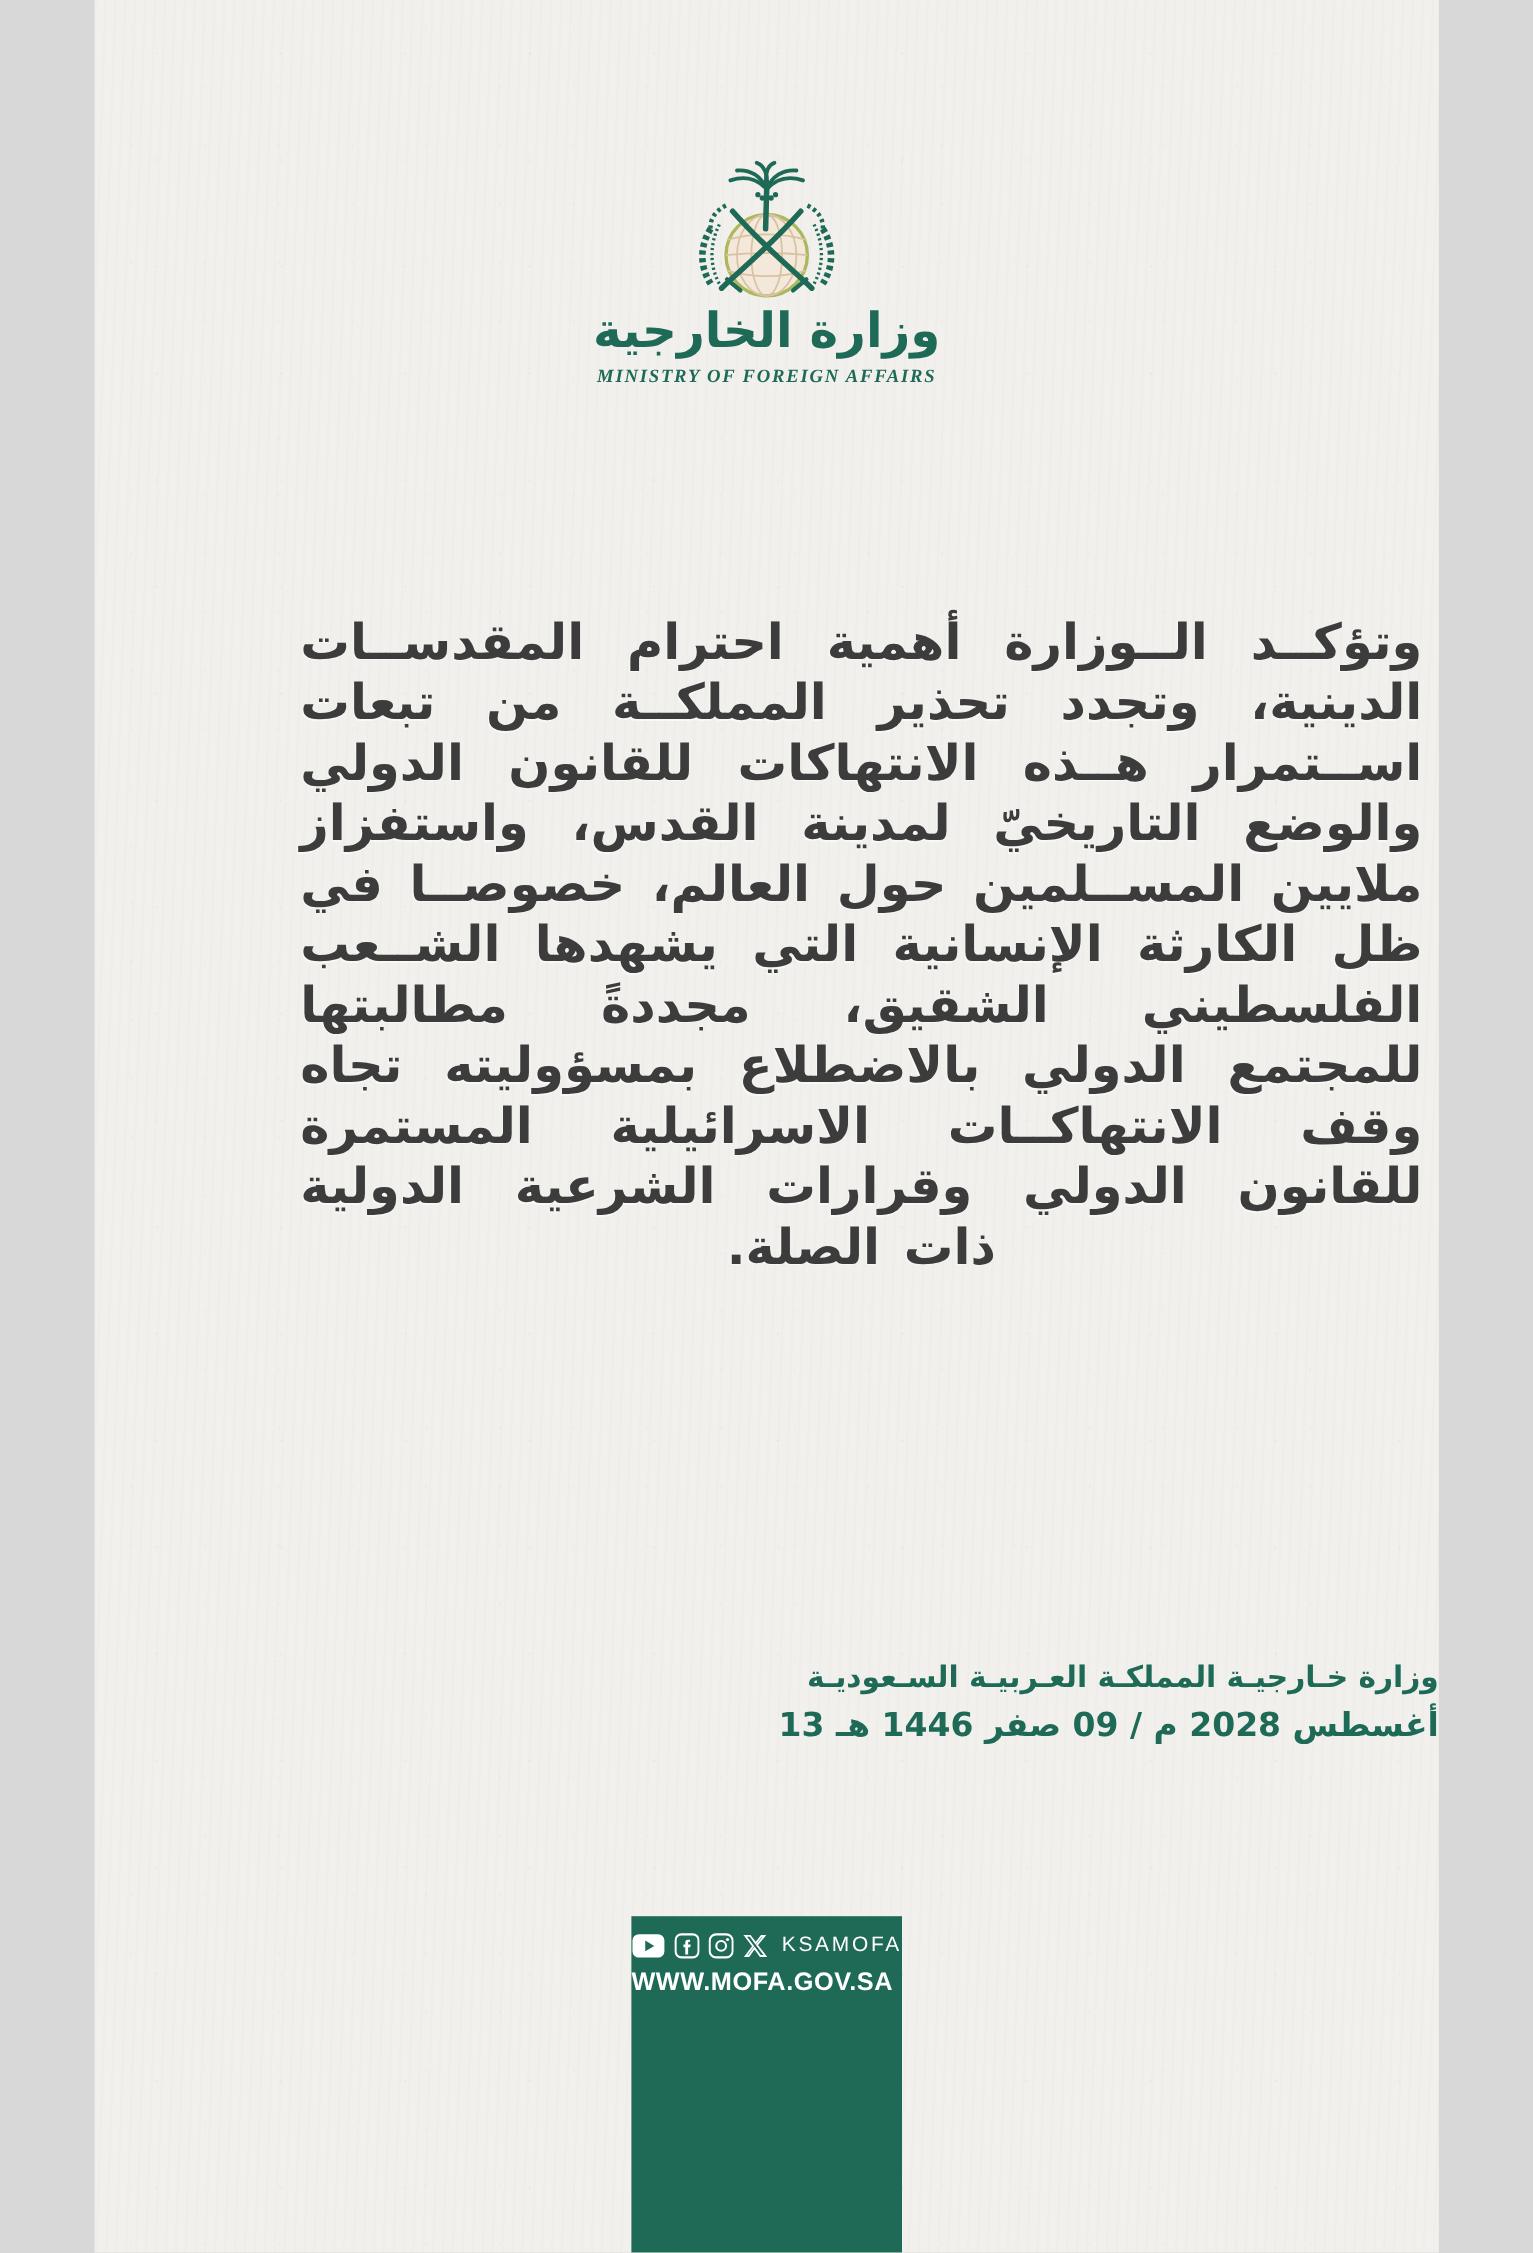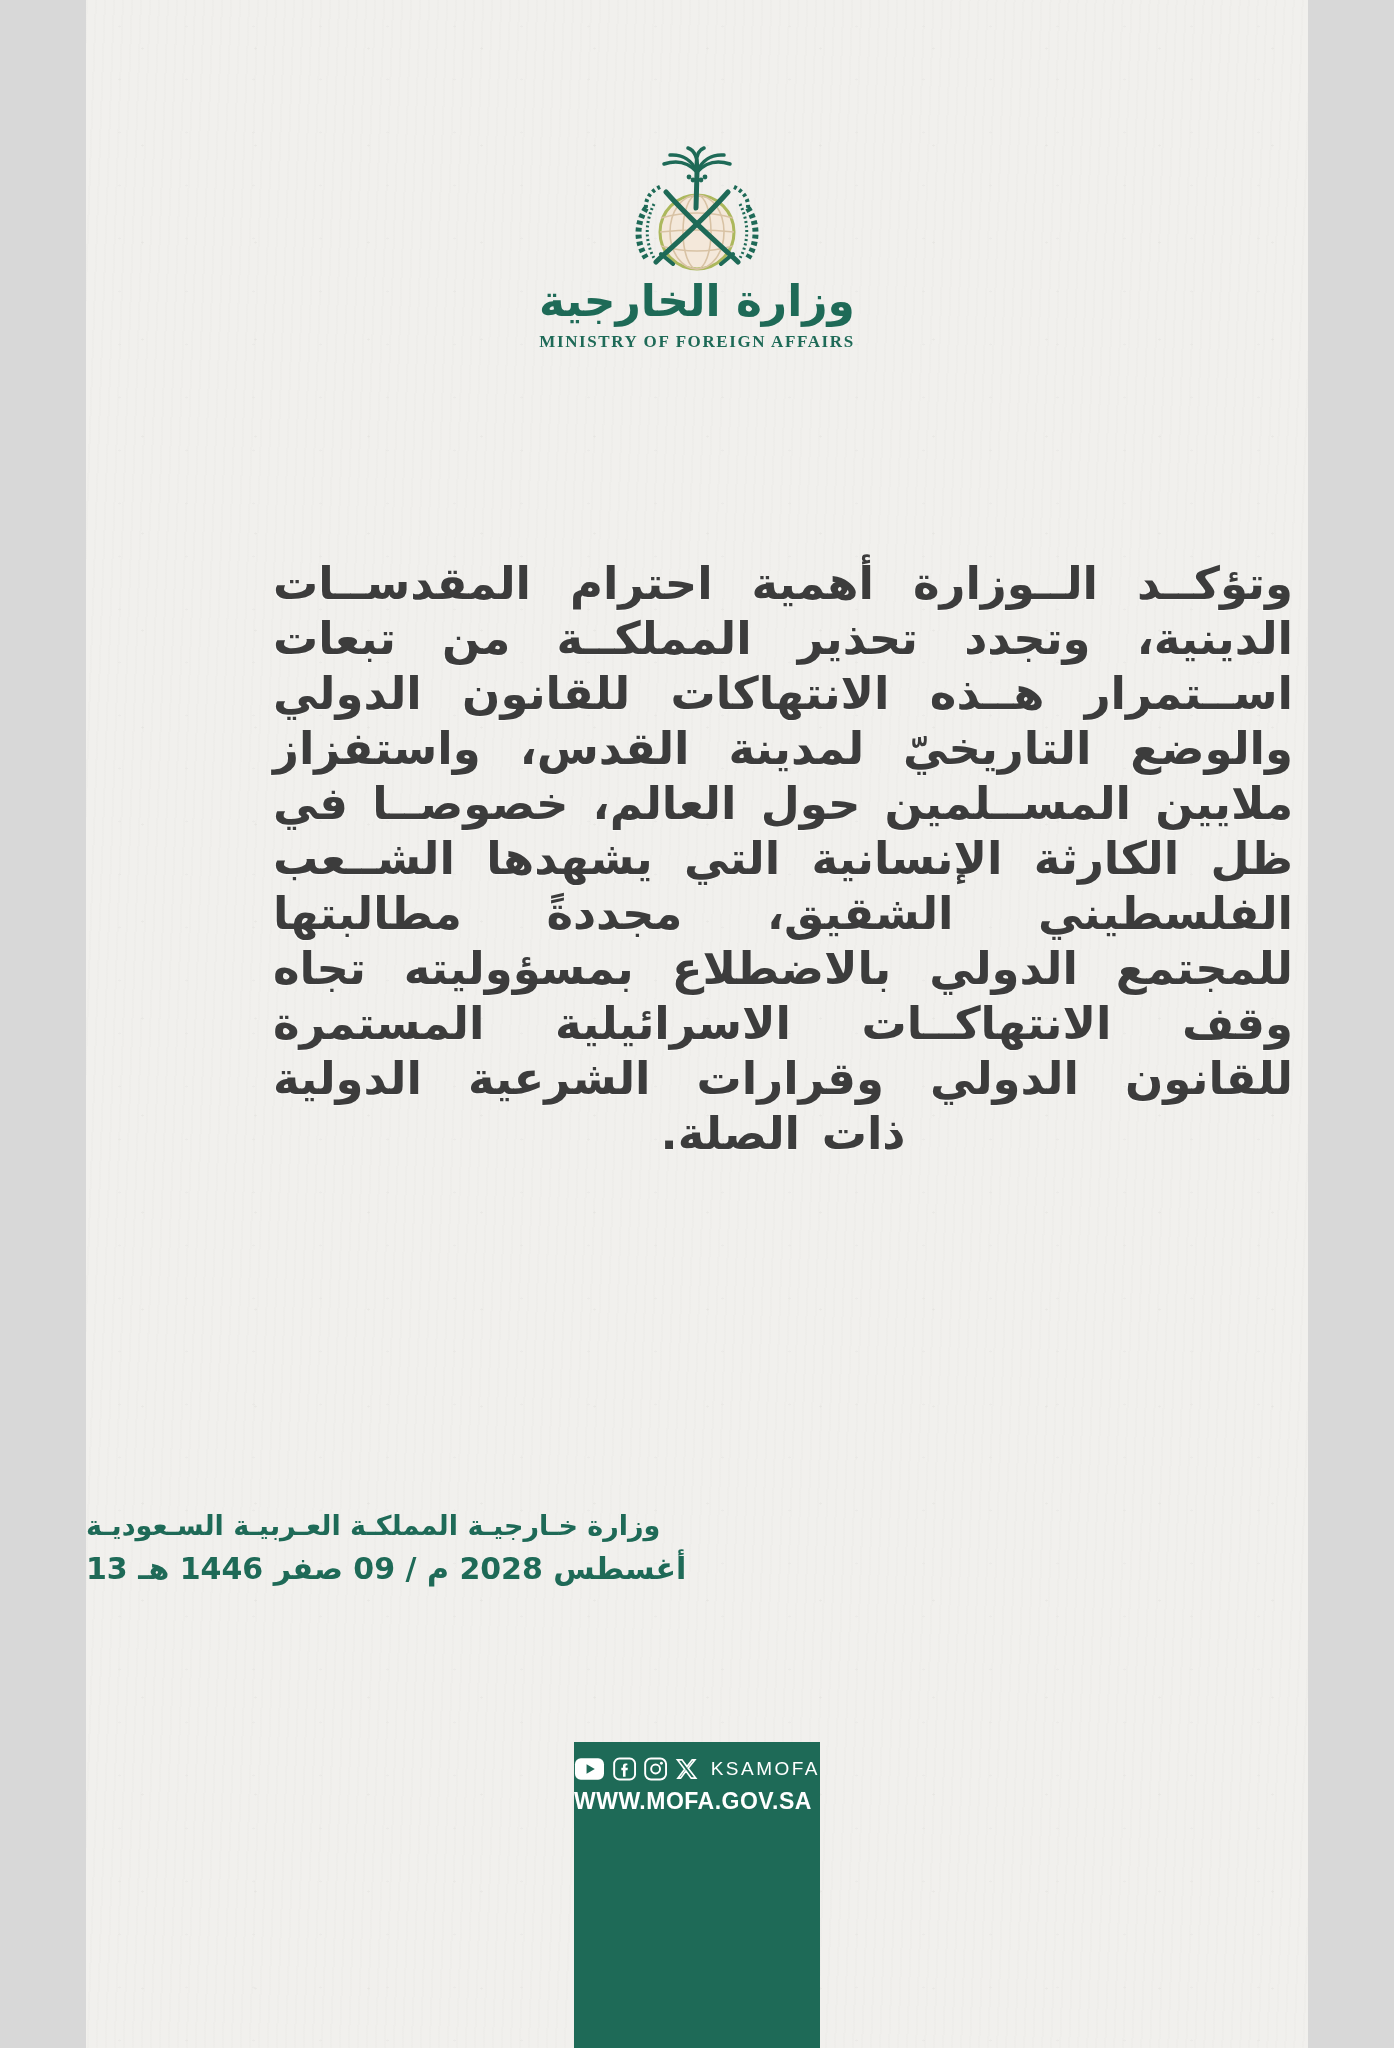--- a/index.html
+++ b/index.html
@@ -32,39 +32,40 @@
     margin-top:2px;
     font-size:44px;font-weight:bold;color:var(--green);
     direction:rtl;line-height:1.15;
     letter-spacing:0;
   }
   .logo-en{
     margin-top:5px;
     font-family:"Liberation Serif", serif;
     font-weight:bold;font-size:17px;letter-spacing:1.6px;
     color:var(--green);
+    font-style:italic;
   }
 
   
   .statement{
     position:absolute;top:556px;left:187px;width:1020px;
     direction:rtl;
     text-align:justify;
     text-align-last:center;
     font-weight:bold;
     font-size:45px;line-height:55px;
     word-spacing:6px;
     color:var(--ink);
     text-shadow:-1px 1px 0 rgba(255,255,255,0.5);
   }
   .statement p{margin:0;}
   .statement p + p{}
 
   
-  .attribution{position:absolute;top:1508px;left:0;right:0;text-align:left;color:var(--green);font-weight:bold;}
+  .attribution{position:absolute;top:1508px;left:0;right:0;text-align:right;color:var(--green);font-weight:bold;}
   .attr-ministry{font-size:27px;direction:rtl;line-height:1.3;}
   .attr-date{font-size:30px;direction:ltr;margin-top:8px;line-height:1.2;}
 
   
   .social-footer{
     position:absolute;top:1742px;left:50%;transform:translateX(-50%);
     width:246px;height:306px;
     background:var(--green);
     box-sizing:border-box;
     padding-top:15px;

